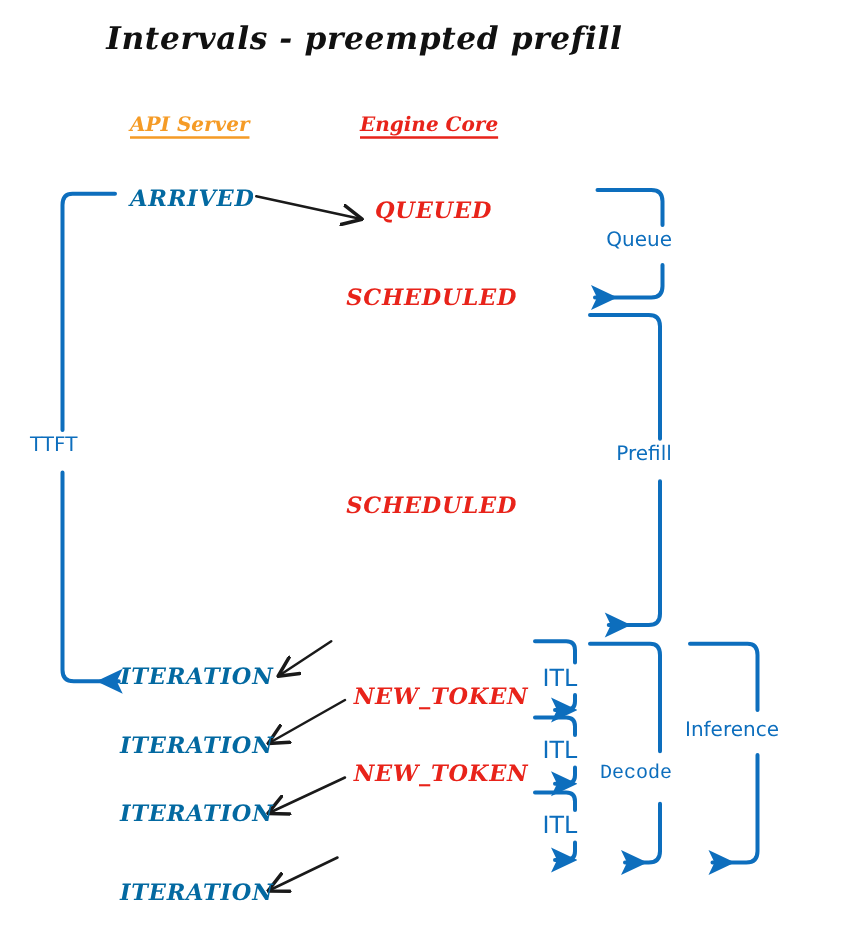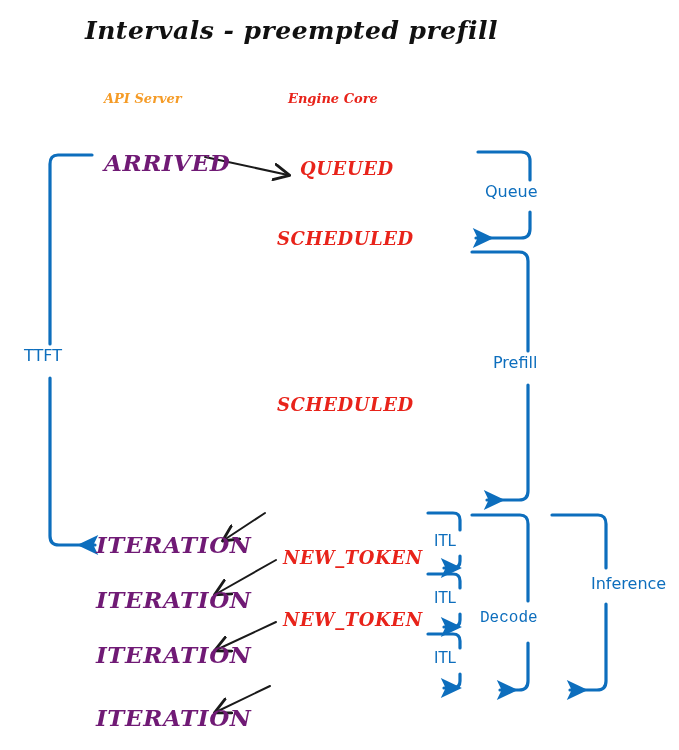--- a/index.html
+++ b/index.html
@@ -13,43 +13,43 @@
 
   .title{
     font-family:"DejaVu Serif", serif;
     font-style:italic;font-weight:700;
     font-size:25px;color:#111111;letter-spacing:.5px;
     left:85px;top:18px;
   }
 
   .colhead{
     font-family:"DejaVu Serif", serif;
-    font-style:italic;font-weight:700;font-size:13px;
-    text-underline-offset:4px;
+    font-style:italic;font-weight:700;font-size:16px;
+    text-decoration:underline;text-underline-offset:4px;
     text-decoration-thickness:2px;
   }
   .colhead.api{left:104px;top:92px;color:#f59b26;}
   .colhead.engine{left:288px;top:92px;color:#e8231a;}
 
   .state{
     font-family:"DejaVu Serif", serif;
     font-style:italic;font-weight:700;font-size:18px;
     color:#e8231a;letter-spacing:.6px;
   }
   .api-state{
     font-family:"DejaVu Serif", serif;
-    font-style:italic;font-weight:700;font-size:23px;
-    color:#701a75;letter-spacing:.6px;
+    font-style:italic;font-weight:700;font-size:18px;
+    color:#0369a1;letter-spacing:.6px;
   }
 
   .blabel{
     color:#0d6ebd;font-size:16px;
     font-family:"DejaVu Sans", sans-serif;
   }
-  .blabel.small{font-size:15px;}
+  .blabel.small{font-size:19px;}
 
   svg{position:absolute;left:0;top:0;overflow:visible;}
 </style>
 </head>
 <body>
 
 <div id="stage">
 
   <svg width="679" height="750">
     <defs>
@@ -114,15 +114,15 @@
   <div class="txt state" style="left:283px;top:549px;">NEW_TOKEN</div>
   <div class="txt state" style="left:283px;top:611px;">NEW_TOKEN</div>
 
   <div class="txt blabel" style="left:24px;top:348px;">TTFT</div>
   <div class="txt blabel" style="left:485px;top:184px;">Queue</div>
   <div class="txt blabel" style="left:493px;top:355px;">Prefill</div>
   <div class="txt blabel small" style="left:434px;top:534px;">ITL</div>
   <div class="txt blabel small" style="left:434px;top:591px;">ITL</div>
   <div class="txt blabel small" style="left:434px;top:651px;">ITL</div>
   <div class="txt blabel" style="left:480px;top:610px;font-family:Liberation Mono, monospace;">Decode</div>
-  <div class="txt blabel" style="left:548px;top:576px;margin-left:43px;">Inference</div>
+  <div class="txt blabel" style="left:548px;top:576px;">Inference</div>
 
 </div>
 
 </body></html>

